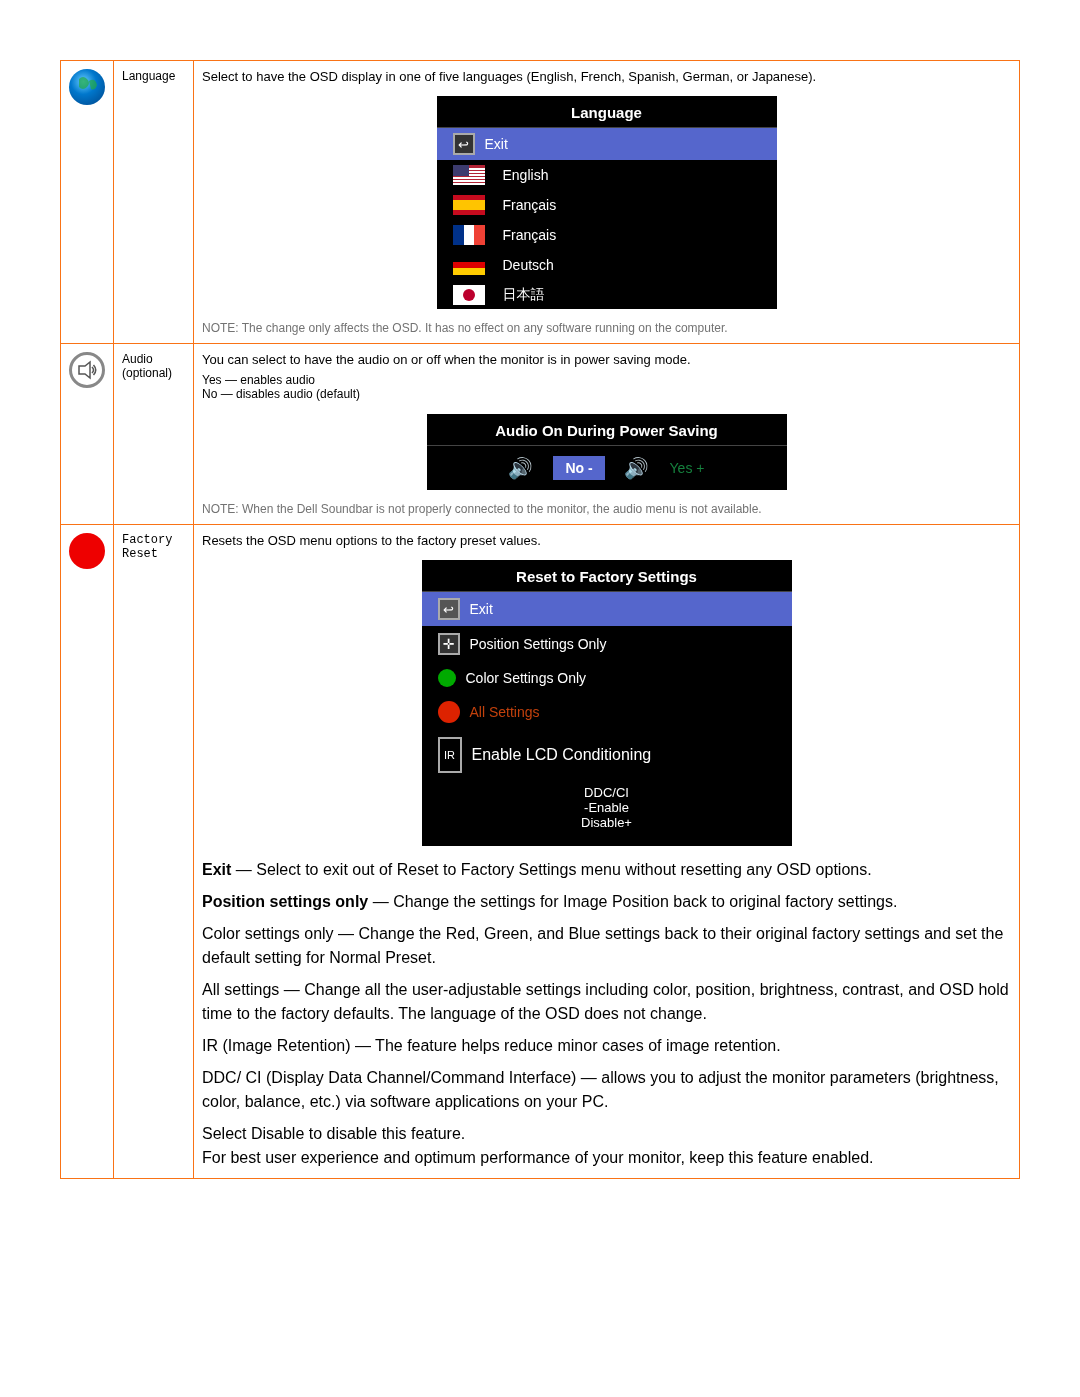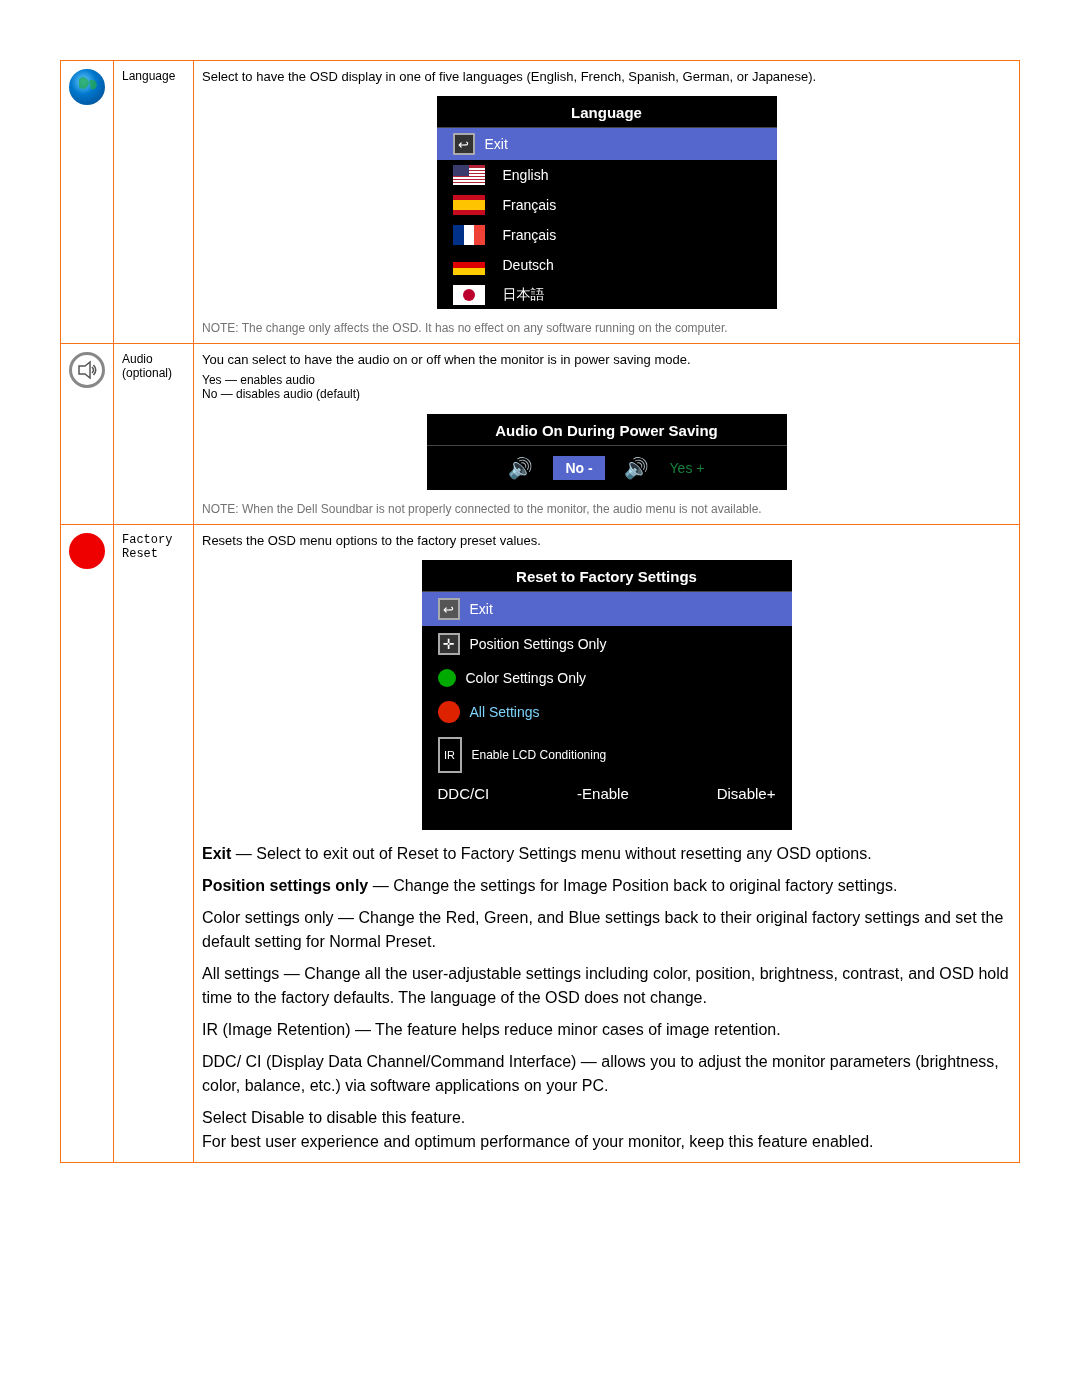--- a/index.html
+++ b/index.html
@@ -271,23 +271,24 @@
     }
 
     .desc-para b {
       font-weight: bold;
     }
 
     .ddc-row {
       display: flex;
       align-items: center;
       justify-content: space-between;
-      padding: 5px 16px 28px 16px;
-      color: #fff;
-      font-size: 15px;
+      padding: 5px 16px 16px 16px;
+      color: #fff;
+      font-size: 13px;
+      flex-direction: column;
     }
   </style>
 </head>
 <body>
 
 <table class="main-table">
 
   <tbody>
       <tr>
     <td class="icon-cell">
@@ -397,26 +398,26 @@
           <span style="color:#fff;font-size:14px;">Position Settings Only</span>
         </div>
 
         <div class="osd-factory-row" style="padding:7px 16px;">
           <div class="circle-green"></div>
           <span style="color:#fff;font-size:14px;">Color Settings Only</span>
         </div>
 
         <div class="osd-factory-row" style="padding:7px 16px;">
           <div class="circle-red"></div>
-          <span style="color:#7dd3fc;font-size:14px;">All Settings</span>
+          <span style="color:#c2410c;font-size:14px;">All Settings</span>
         </div>
 
         <div class="osd-factory-row" style="padding:7px 16px;">
           <div class="ir-box">IR</div>
-          <span style="color:#fff;font-size:12px;">Enable LCD Conditioning</span>
+          <span style="color:#fff;font-size:16px;">Enable LCD Conditioning</span>
         </div>
 
         <div class="ddc-row">
           <span>DDC/CI</span>
           <span>-Enable</span>
           <span>Disable+</span>
         </div>
       </div>
 
       <div style="margin-top:10px;">

